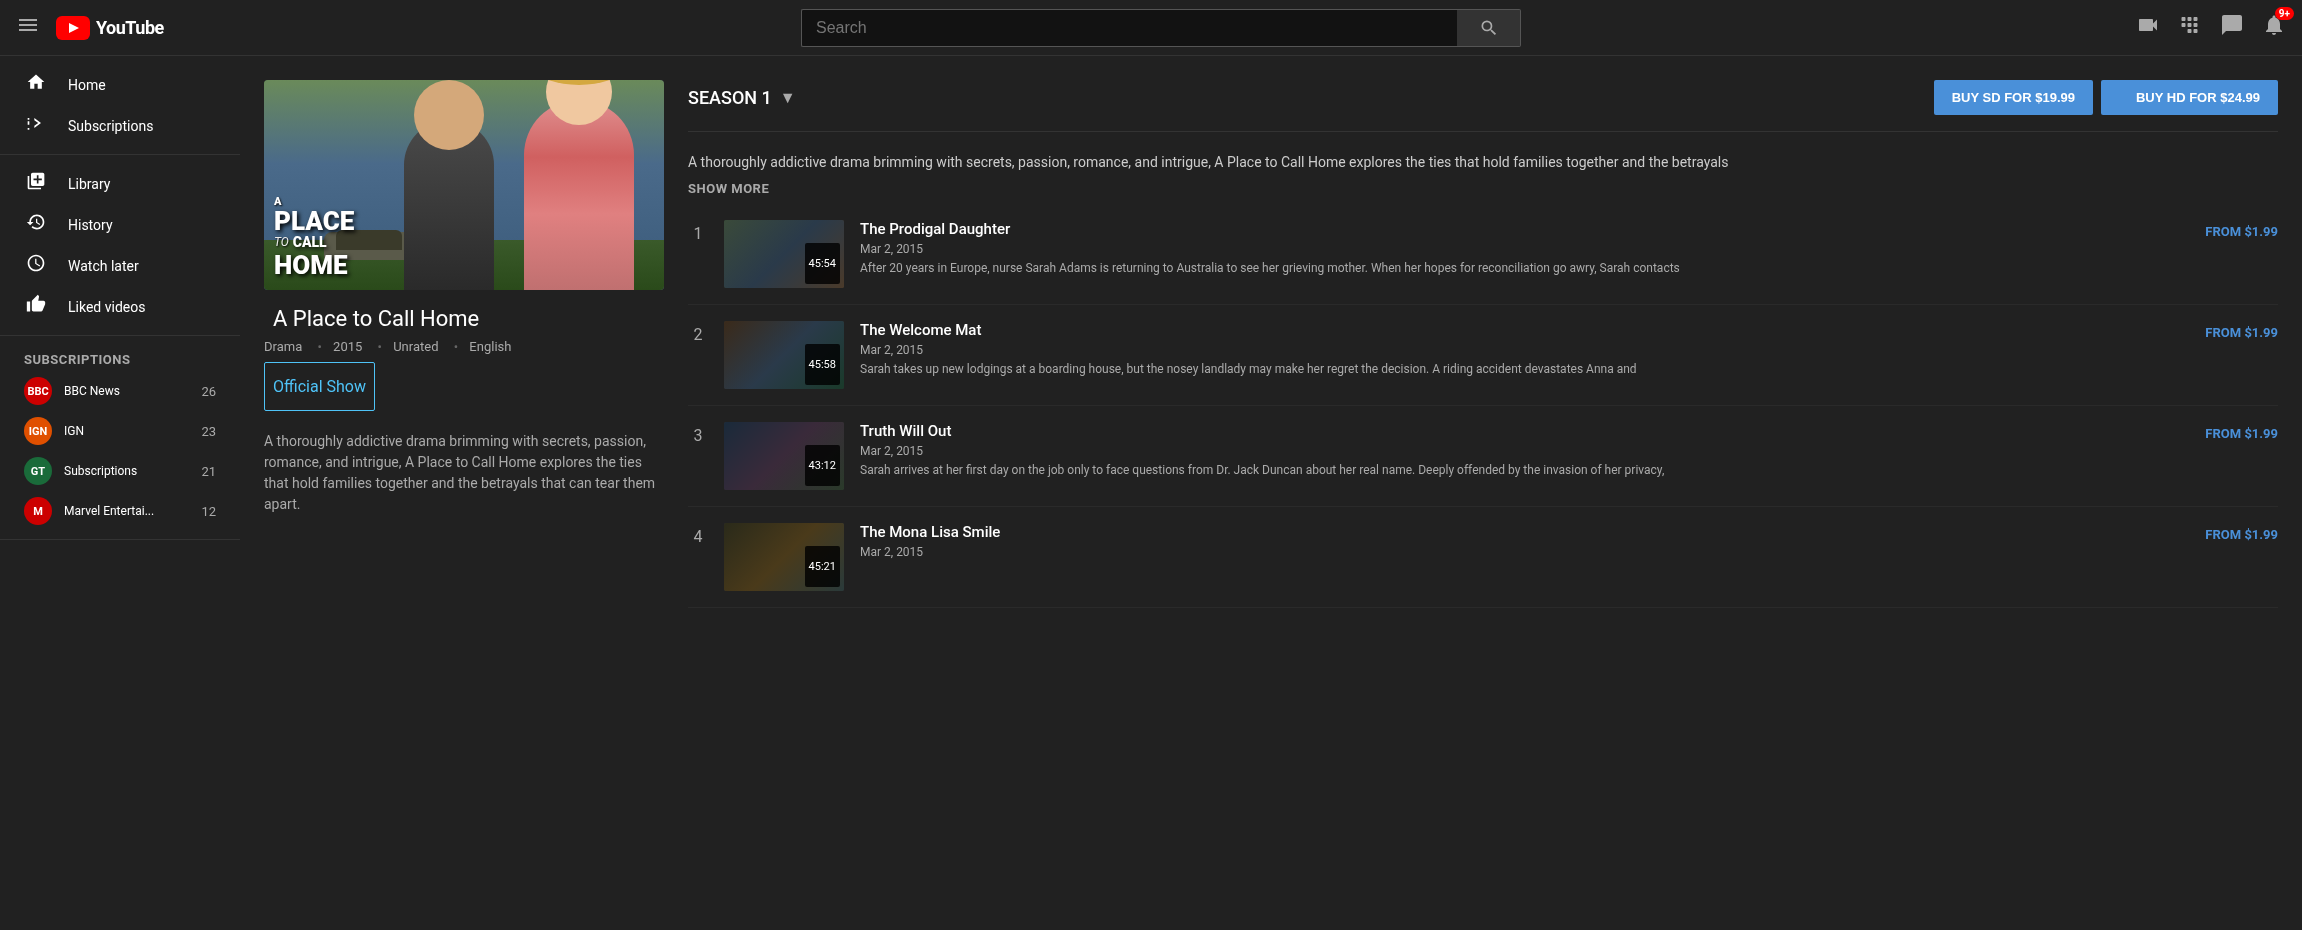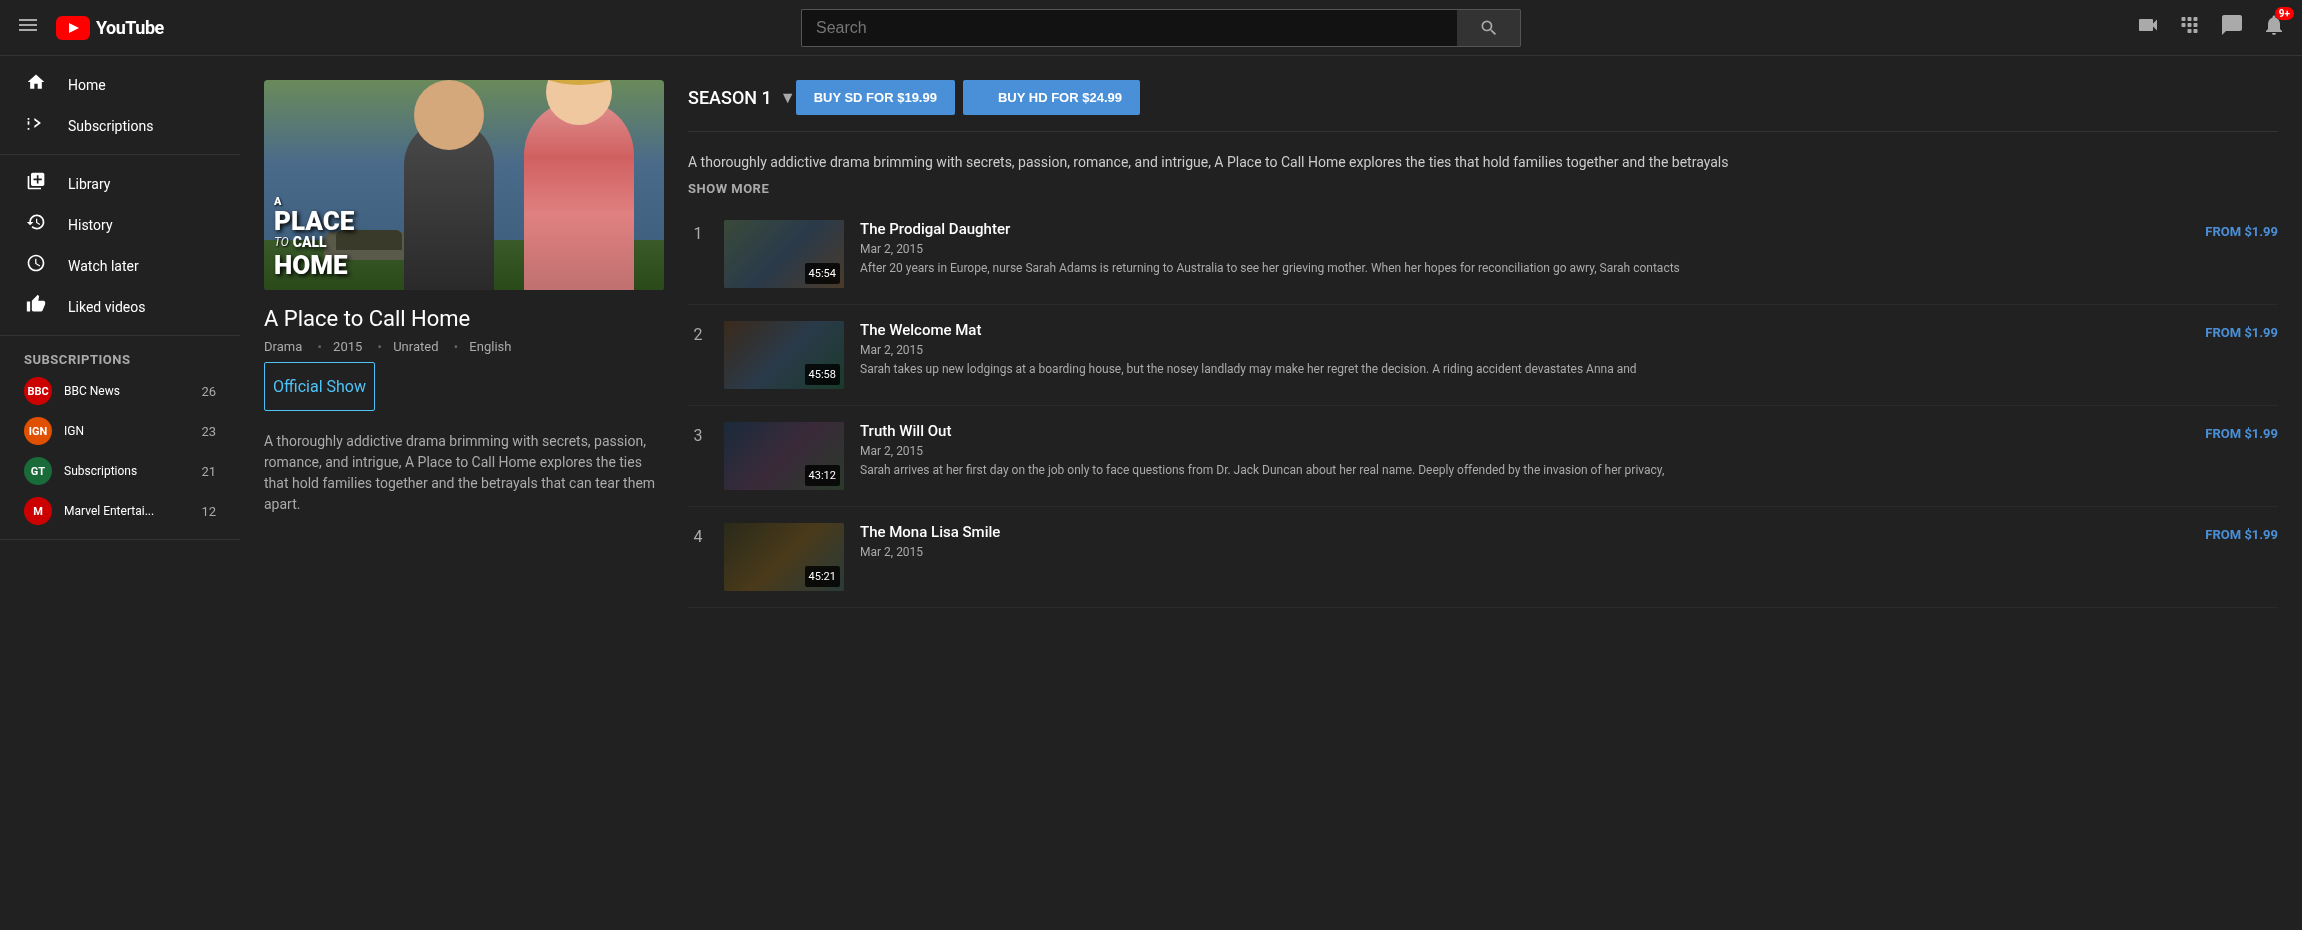--- a/index.html
+++ b/index.html
@@ -212,20 +212,21 @@
       min-width: 400px;
     }
     .show-meta {
       margin-top: 16px;
     }
     .show-title-main {
       font-size: 22px;
       font-weight: 400;
       color: #fff;
       margin-bottom: 8px;
+      margin-left: 9px;
     }
     .show-info-line {
       font-size: 13px;
       color: #aaa;
       margin-bottom: 8px;
     }
     .show-info-line span { margin-right: 8px; }
     .dot-sep { margin: 0 4px; color: #666; }
     .official-badge {
       display: inline-block;
@@ -243,20 +244,21 @@
       margin-top: 8px;
     }
 
     
     .right-panel {
       flex: 1;
     }
     .season-header {
       display: flex;
       align-items: center;
+      justify-content: space-between;
       padding-bottom: 16px;
       border-bottom: 1px solid #333;
       margin-bottom: 8px;
     }
     .season-selector {
       display: flex;
       align-items: center;
       gap: 8px;
       font-size: 18px;
       font-weight: 500;
@@ -325,21 +327,21 @@
       position: relative;
       flex-shrink: 0;
     }
     .ep-duration {
       position: absolute;
       bottom: 4px;
       right: 4px;
       background: rgba(0,0,0,0.8);
       color: #fff;
       font-size: 11px;
-      padding: 4px 4px;
+      padding: 14px 4px;
       border-radius: 2px;
     }
     .ep-info {
       flex: 1;
     }
     .ep-title {
       font-size: 15px;
       font-weight: 500;
       color: #fff;
       margin-bottom: 4px;

